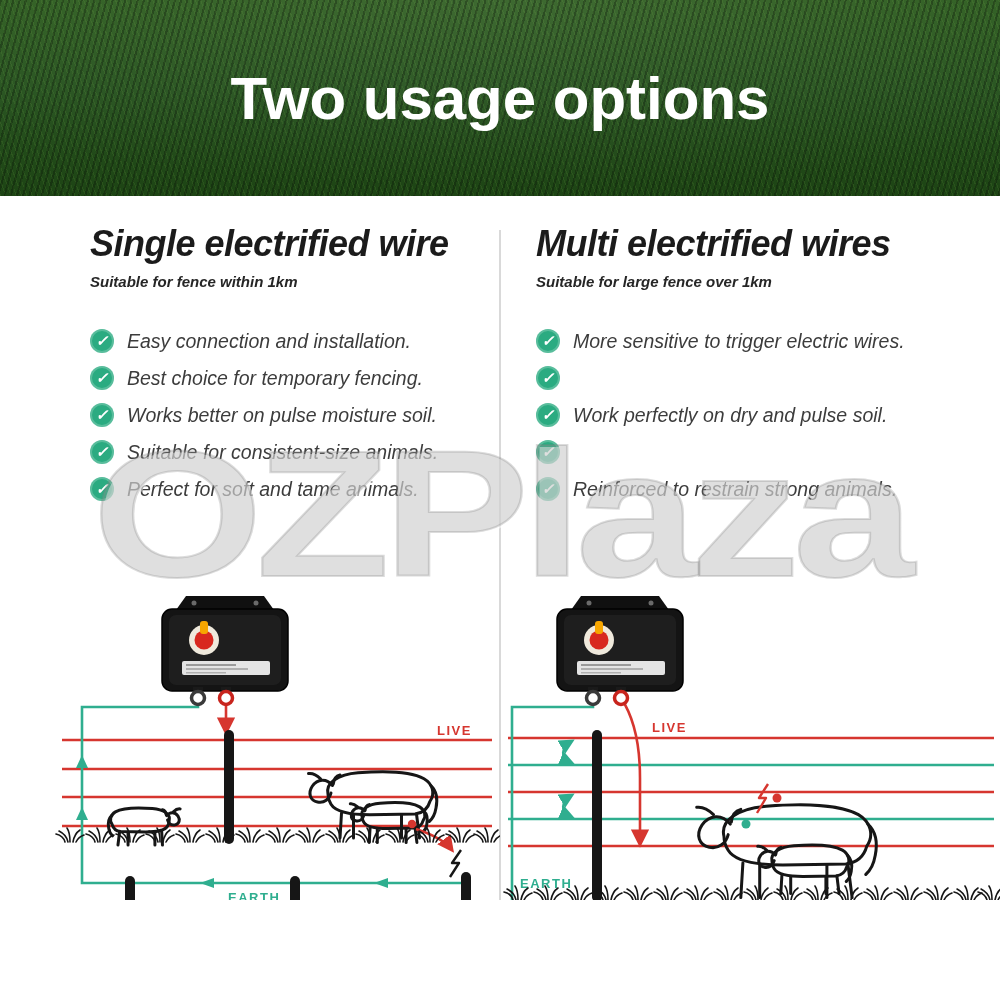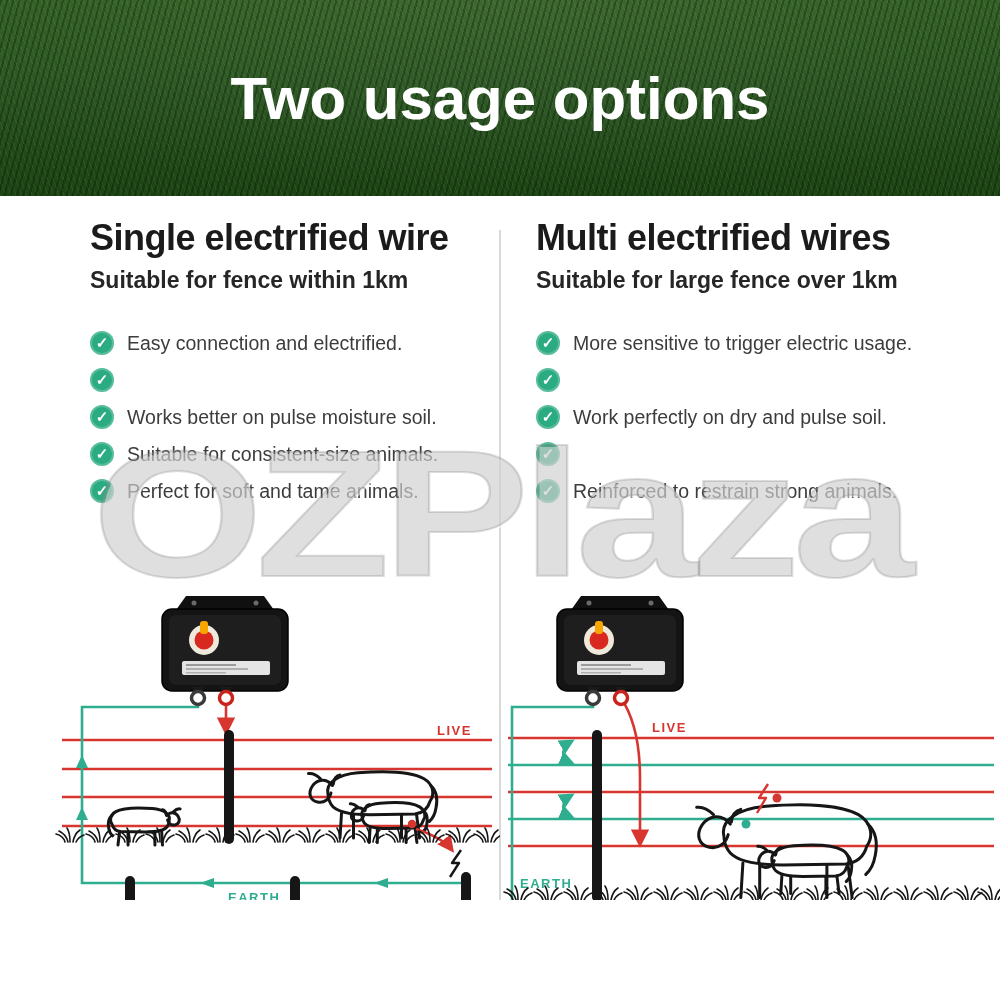--- a/index.html
+++ b/index.html
@@ -15,25 +15,25 @@
       repeating-linear-gradient(70deg, rgba(150,200,90,0.10) 0 1px, rgba(0,0,0,0) 1px 5px),
       radial-gradient(130% 160% at 50% 0%, rgba(255,255,255,0.07), rgba(0,0,0,0) 60%),
       linear-gradient(180deg,#2f5e21 0%, #285420 45%, #1d4414 100%);
   }
   .hero h1{margin:0;color:#fff;font-size:60px;font-weight:800;letter-spacing:0;}
 
   
   .divider{position:absolute;left:499px;top:230px;width:2px;height:766px;background:#d9d9d9;}
 
   
-  .col{position:absolute;top:220px;width:500px;box-sizing:border-box;z-index:2;}
+  .col{position:absolute;top:226px;width:500px;box-sizing:border-box;z-index:2;font-style:italic;}
   .col-left{left:0;padding:0 26px 0 90px;}
   .col-right{left:500px;padding:0 14px 0 36px;}
   .col h2{margin:0;font-size:36px;line-height:1.0;font-weight:800;color:#1b1b1b;letter-spacing:-0.5px;}
-  .col h3{margin:12px 0 0;font-size:23px;line-height:1.1;font-weight:700;color:#262626;}
+  .col h3{margin:12px 0 0;font-size:15px;line-height:1.1;font-weight:700;color:#262626;}
   .checklist{list-style:none;margin:38px 0 0;padding:0;}
   .checklist li{display:flex;align-items:flex-start;gap:13px;margin-bottom:13px;
     font-size:19.5px;line-height:24px;color:#3c3c3c;}
   .check{flex:0 0 auto;width:24px;height:24px;border-radius:50%;background:#2bab81;color:#fff;
     font-size:15px;font-weight:bold;display:flex;align-items:center;justify-content:center;
     box-shadow:inset 0 0 0 2px rgba(255,255,255,0.22);}
 
   
   .watermark{
     position:absolute;top:424px;left:0;width:1000px;text-align:center;z-index:6;
@@ -113,24 +113,25 @@
   </header>
 
   <div class="divider"></div>
 
   <section class="col col-left">
     <h2>Single electrified wire</h2>
     <h3>Suitable for fence within 1km</h3>
     <ul class="checklist">
       <li>
         <span class="check">✓</span>
-        <span>Easy connection and electrified.</span>
-      </li>
-      <li>
-        <span class="check">✓</span>
+        <span>Easy connection and installation.</span>
+      </li>
+      <li>
+        <span class="check">✓</span>
+        <span>Best choice for temporary fencing.</span>
       </li>
       <li>
         <span class="check">✓</span>
         <span>Works better on pulse moisture soil.</span>
       </li>
       <li>
         <span class="check">✓</span>
         <span>Suitable for consistent-size animals.</span>
       </li>
       <li>
@@ -139,21 +140,21 @@
       </li>
     </ul>
   </section>
 
   <section class="col col-right">
     <h2>Multi electrified wires</h2>
     <h3>Suitable for large fence over 1km</h3>
     <ul class="checklist">
       <li>
         <span class="check">✓</span>
-        <span>More sensitive to trigger electric usage.</span>
+        <span>More sensitive to trigger electric wires.</span>
       </li>
       <li>
         <span class="check">✓</span>
       </li>
       <li>
         <span class="check">✓</span>
         <span>Work perfectly on dry and pulse soil.</span>
       </li>
       <li>
         <span class="check">✓</span>

